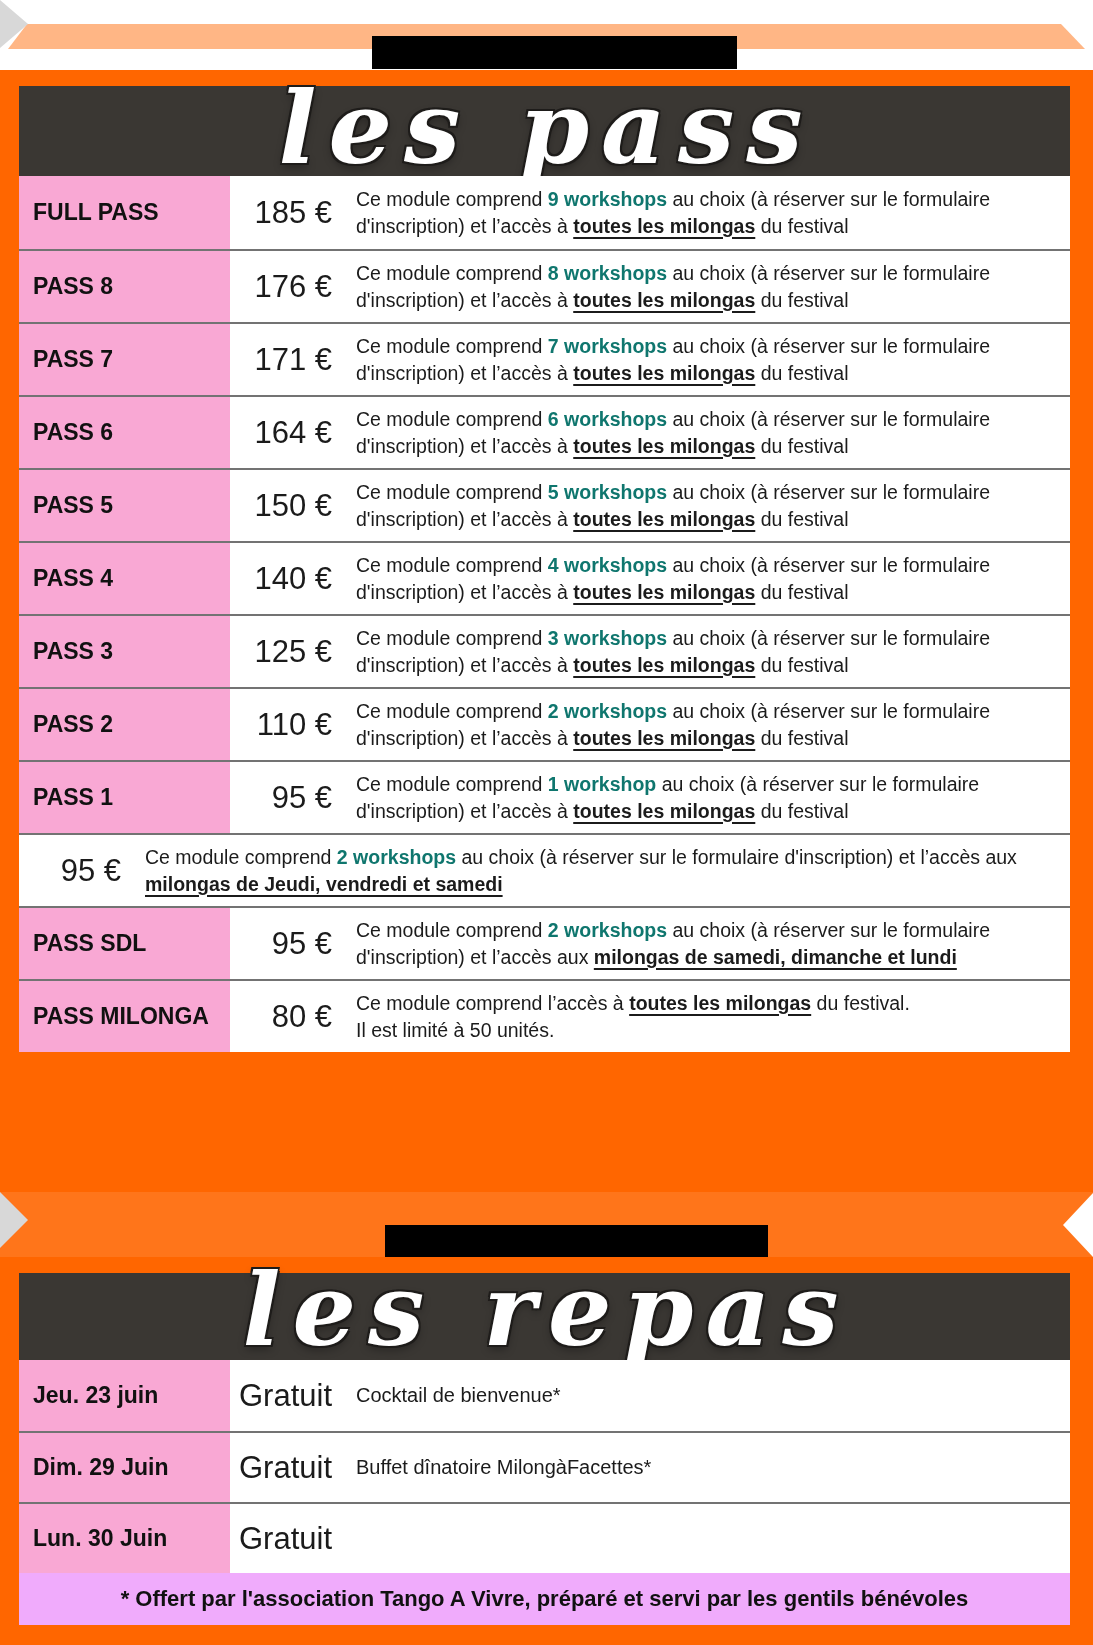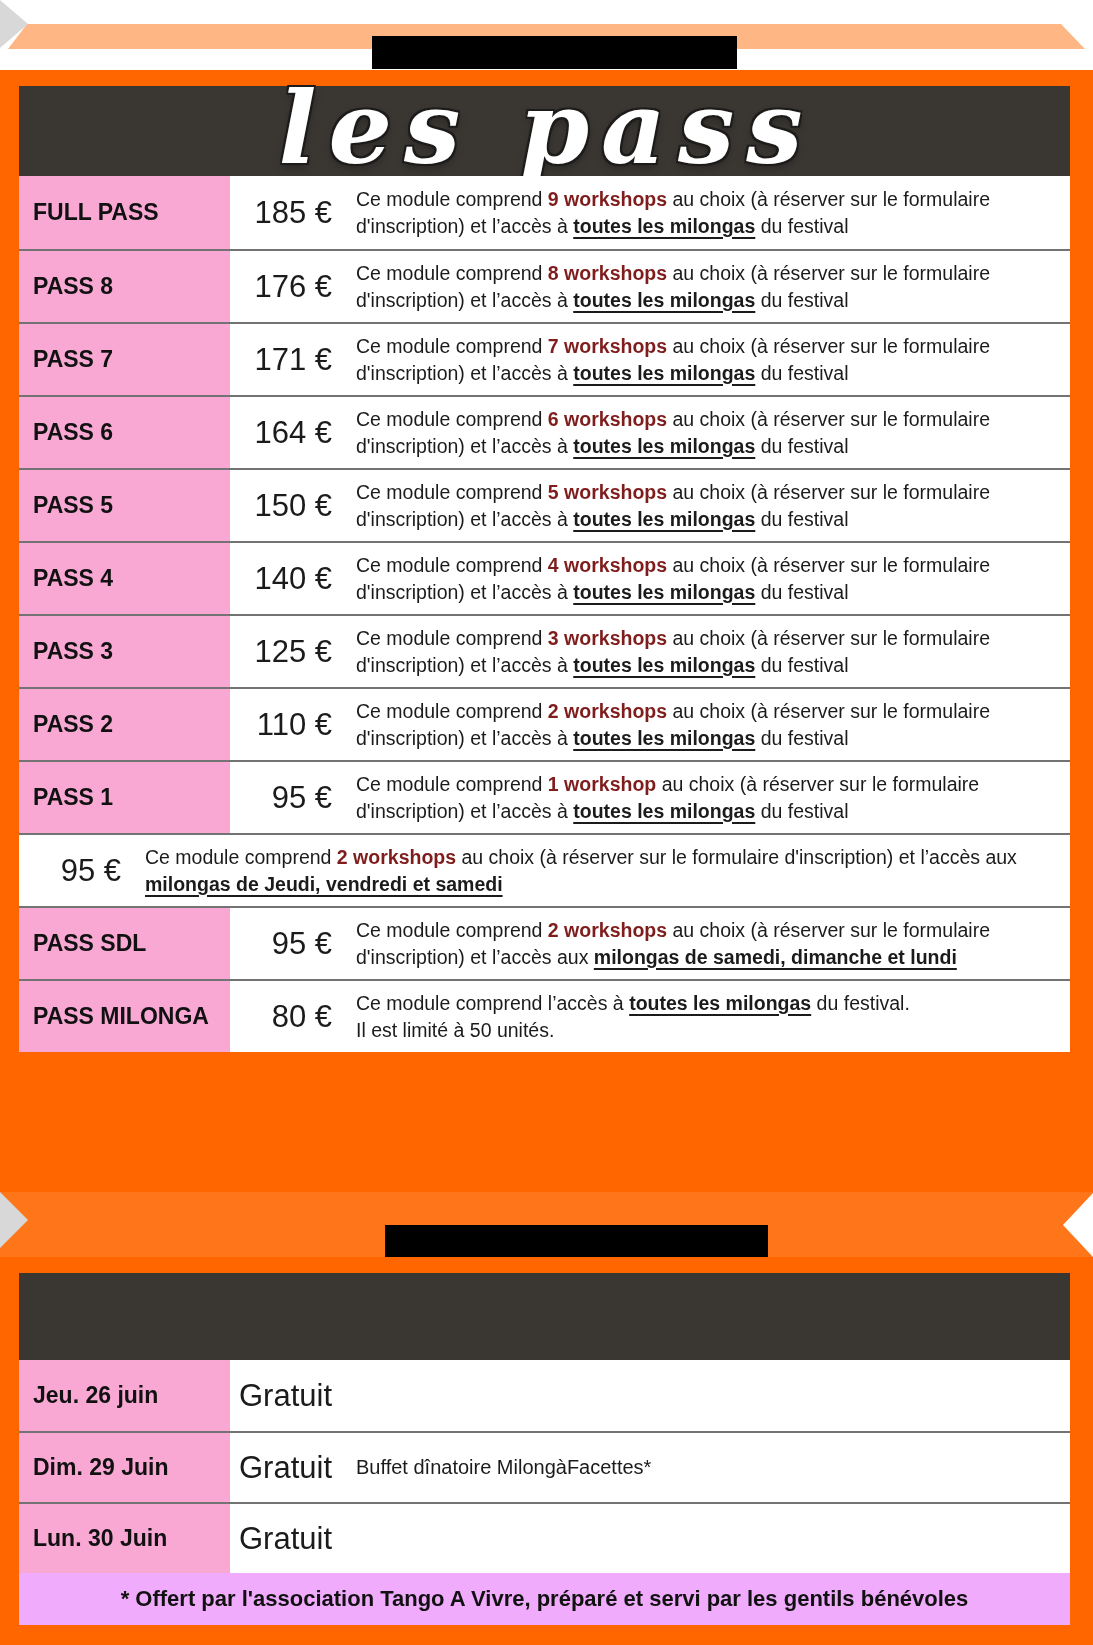--- a/index.html
+++ b/index.html
@@ -44,21 +44,21 @@
   .row{display:flex;height:73px;background:#ffffff;box-sizing:border-box;}
   .rows.repas .row{height:71px;}
   .row + .row{border-top:2px solid #737373;}
   .c1{width:211px;flex:0 0 211px;background:#f9a8d4;display:flex;align-items:center;
       padding-left:14px;box-sizing:border-box;font-weight:bold;font-size:23px;color:#111;}
   .c2{width:112px;flex:0 0 112px;display:flex;align-items:center;justify-content:flex-end;
       padding-right:10px;box-sizing:border-box;font-size:31px;}
   .c3{flex:1;display:flex;align-items:center;padding:4px 18px 4px 14px;box-sizing:border-box;
       font-size:19.5px;line-height:27px;}
   .rows.repas .c3{font-size:20px;}
-  .seg-accent{color:#7f1d1d;font-weight:bold;}
+  .seg-accent{color:#0f766e;font-weight:bold;}
   .seg-boldline{font-weight:bold;text-decoration:underline;text-decoration-thickness:2px;text-underline-offset:4px;}
 
   
   .footnote{position:absolute;left:19px;top:1573px;width:1051px;height:52px;background:#f0abfc;
             display:flex;align-items:center;justify-content:center;font-weight:bold;font-size:22px;color:#111;}
 </style>
 </head>
 <body>
 
 <div class="canvas">
@@ -155,24 +155,28 @@
       <div class="row">
         <div class="c1">PASS MILONGA</div>
         <div class="c2">80 €</div>
         <div class="c3">
           <div><span>Ce module comprend l’accès à </span><span class="seg-boldline">toutes les milongas</span><span> du festival.</span><br><span>Il est limité à 50 unités.</span></div>
         </div>
       </div>
     </div>
 
   <div class="bar two"></div>
+  <div class="script-title two">les repas</div>
   <div class="rows repas" id="repas-rows">
       <div class="row">
-        <div class="c1">Jeu. 26 juin</div>
+        <div class="c1">Jeu. 23 juin</div>
         <div class="c2">Gratuit</div>
+        <div class="c3">
+          <div>Cocktail de bienvenue*</div>
+        </div>
       </div>
       <div class="row">
         <div class="c1">Dim. 29 Juin</div>
         <div class="c2">Gratuit</div>
         <div class="c3">
           <div>Buffet dînatoire MilongàFacettes*</div>
         </div>
       </div>
       <div class="row">
         <div class="c1">Lun. 30 Juin</div>

